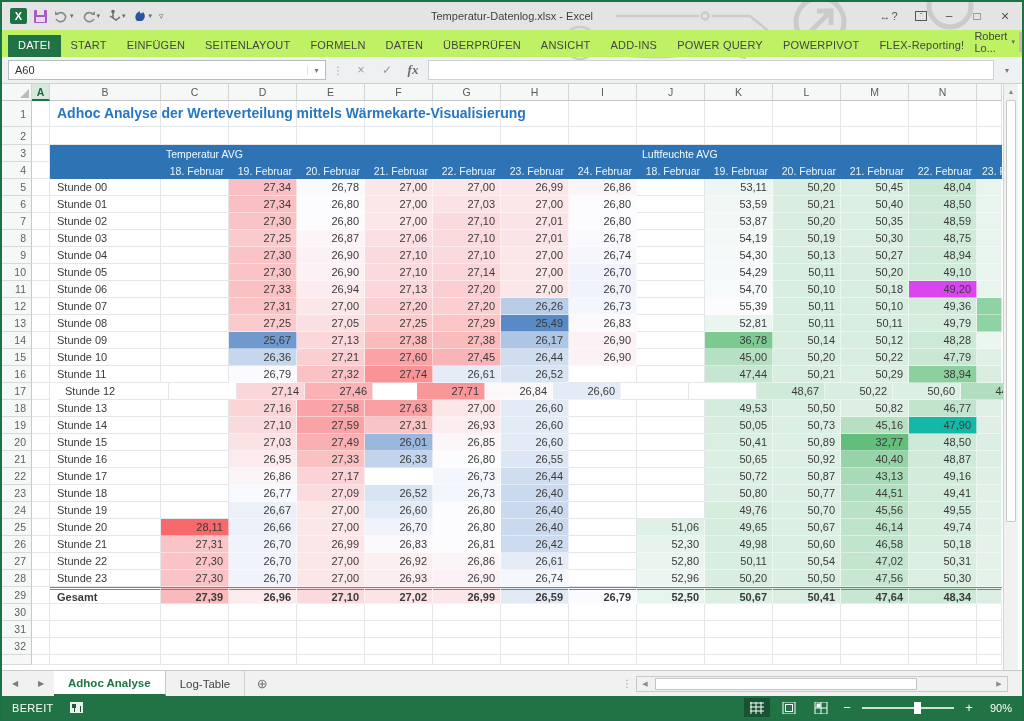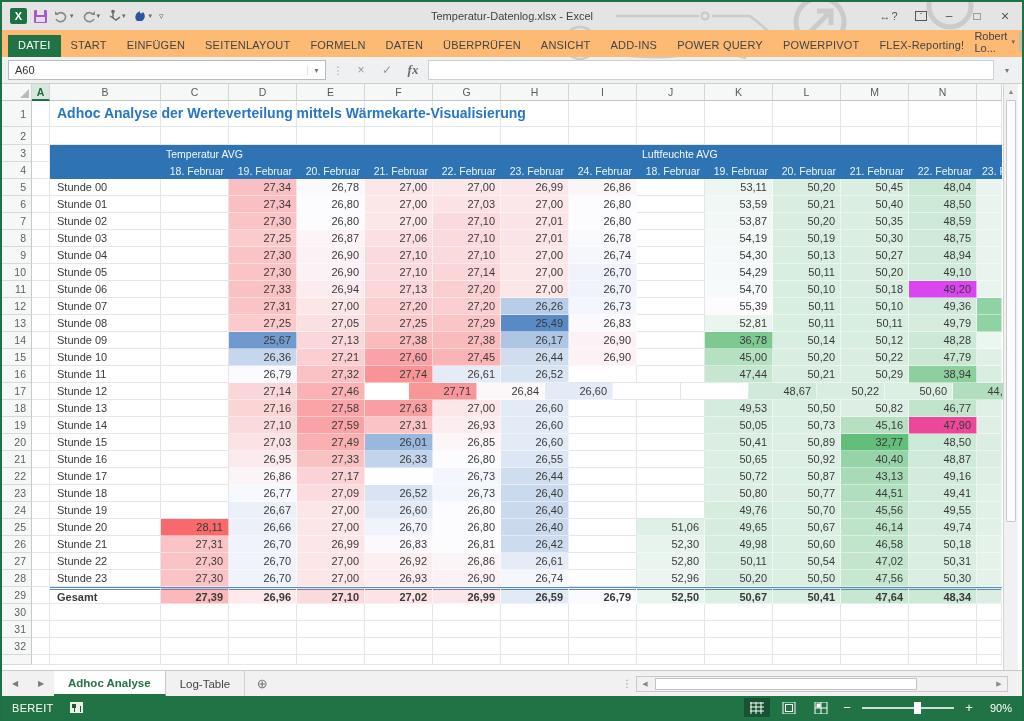--- a/index.html
+++ b/index.html
@@ -17,21 +17,21 @@
   .save-sq { width:13px; height:13px; background:#a85bc4; position:relative; border-radius:1px; }
   .save-sq:before { content:""; position:absolute; left:3px; top:0; width:7px; height:5px; background:#e4e4e4; }
   .save-sq:after { content:""; position:absolute; left:2px; bottom:1px; width:9px; height:5px; background:#e9d9f0; }
   #title-text { position:absolute; left:0; right:0; text-align:center; font-size:11px; color:#3f3f3f; z-index:1; }
   .winctrl { margin-left:auto; display:flex; align-items:center; gap:2px; z-index:3; }
   .winctrl .wbtn { width:26px; height:20px; display:flex; align-items:center; justify-content:center; color:#555; font-size:12px; }
   .winctrl .whelp { width:34px; letter-spacing:1px; font-size:11px; }
   .ribbon-opt-box { width:12px; height:10px; border:1px solid #555; display:flex; align-items:flex-start; justify-content:center; font-size:8px; line-height:7px; color:#555; }
 
   
-  #tabrow { height:27px; display:flex; align-items:flex-end; padding:0 4px 0 6px; background:#fdba74; position:relative; z-index:3; flex:0 0 auto; }
+  #tabrow { height:27px; display:flex; align-items:flex-end; padding:0 4px 0 6px; background:#bef264; position:relative; z-index:3; flex:0 0 auto; }
   .rtab { padding:4px 10px 6px 10px; font-size:11px; color:#444; letter-spacing:.2px; cursor:default; white-space:nowrap; }
   .rtab.active { background:#217346; color:#fff; }
   #user-chip { margin-left:auto; display:flex; align-items:center; gap:4px; padding-bottom:3px; }
   #user-name { color:#444; }
   #avatar { width:20px; height:20px; border:1px solid #bbb; background:#cfc2ae; }
 
   
   #fbar { height:27px; background:#eef0f1; display:flex; align-items:center; padding:3px 6px; gap:4px; border-bottom:1px solid #cfcfcf; flex:0 0 auto; }
   #namebox { width:318px; height:20px; background:#fff; border:1px solid #b7bcc0; display:flex; align-items:center; }
   #namebox .nb-text { flex:1; padding-left:6px; color:#333; }
@@ -505,21 +505,21 @@
           <div class="c num" style="width: 68px; height: 100%;"></div>
           <div class="c num heat" style="width: 68px; height: 100%; background: rgb(198, 230, 209);">47,44</div>
           <div class="c num heat" style="width: 68px; height: 100%; background: rgb(217, 238, 225);">50,21</div>
           <div class="c num heat" style="width: 68px; height: 100%; background: rgb(218, 238, 225);">50,29</div>
           <div class="c num heat" style="width: 68px; height: 100%; background: rgb(141, 207, 159);">38,94</div>
           <div class="c heat" style="width: 25px; height: 100%; background: rgb(217, 237, 225);"></div>
         </div>
         <div class="grow" style="height: 17px;">
           <div class="rh" style="width: 30px; height: 100%;">17</div>
           <div class="c" style="width: 18px; height: 100%;"></div>
-          <div class="c lbl" style="width: 111px; height: 100%;">Stunde 12</div>
+          <div class="c lbl" style="width: 111px; height: 100%; margin-left: 8px;">Stunde 12</div>
           <div class="c num" style="width: 68px; height: 100%;"></div>
           <div class="c num heat" style="width: 68px; height: 100%; background: rgb(251, 214, 217);">27,14</div>
           <div class="c num heat" style="width: 68px; height: 100%; background: rgb(250, 178, 180);">27,46</div>
           <div class="c num heat" style="width: 68px; height: 100%; background: rgb(249, 150, 152); margin-left: 44px;">27,71</div>
           <div class="c num heat" style="width: 68px; height: 100%; background: rgb(252, 248, 250);">26,84</div>
           <div class="c num heat" style="width: 68px; height: 100%; background: rgb(227, 235, 246);">26,60</div>
           <div class="c num" style="width: 68px; height: 100%;"></div>
           <div class="c num" style="width: 68px; height: 100%;"></div>
           <div class="c num heat" style="width: 68px; height: 100%; background: rgb(207, 234, 216);">48,67</div>
           <div class="c num heat" style="width: 68px; height: 100%; background: rgb(217, 238, 225);">50,22</div>
@@ -553,21 +553,21 @@
           <div class="c num heat" style="width: 68px; height: 100%; background: rgb(251, 218, 221);">27,10</div>
           <div class="c num heat" style="width: 68px; height: 100%; background: rgb(250, 163, 166);">27,59</div>
           <div class="c num heat" style="width: 68px; height: 100%; background: rgb(250, 195, 197);">27,31</div>
           <div class="c num heat" style="width: 68px; height: 100%; background: rgb(252, 237, 240);">26,93</div>
           <div class="c num heat" style="width: 68px; height: 100%; background: rgb(227, 235, 246);">26,60</div>
           <div class="c num" style="width: 68px; height: 100%;"></div>
           <div class="c num" style="width: 68px; height: 100%;"></div>
           <div class="c num heat" style="width: 68px; height: 100%; background: rgb(216, 237, 224);">50,05</div>
           <div class="c num heat" style="width: 68px; height: 100%; background: rgb(220, 239, 228);">50,73</div>
           <div class="c num heat" style="width: 68px; height: 100%; background: rgb(183, 224, 195);">45,16</div>
-          <div class="c num heat" style="width: 68px; height: 100%; background: #ec4899;">47,90</div>
+          <div class="c num heat" style="width: 68px; height: 100%; background: #14b8a6;">47,90</div>
           <div class="c heat" style="width: 25px; height: 100%; background: rgb(223, 239, 230);"></div>
         </div>
         <div class="grow" style="height: 17px;">
           <div class="rh" style="width: 30px; height: 100%;">20</div>
           <div class="c" style="width: 18px; height: 100%;"></div>
           <div class="c lbl" style="width: 111px; height: 100%;">Stunde 15</div>
           <div class="c num" style="width: 68px; height: 100%;"></div>
           <div class="c num heat" style="width: 68px; height: 100%; background: rgb(251, 226, 229);">27,03</div>
           <div class="c num heat" style="width: 68px; height: 100%; background: rgb(250, 175, 177);">27,49</div>
           <div class="c num heat" style="width: 68px; height: 100%; background: rgb(154, 183, 221);">26,01</div>

